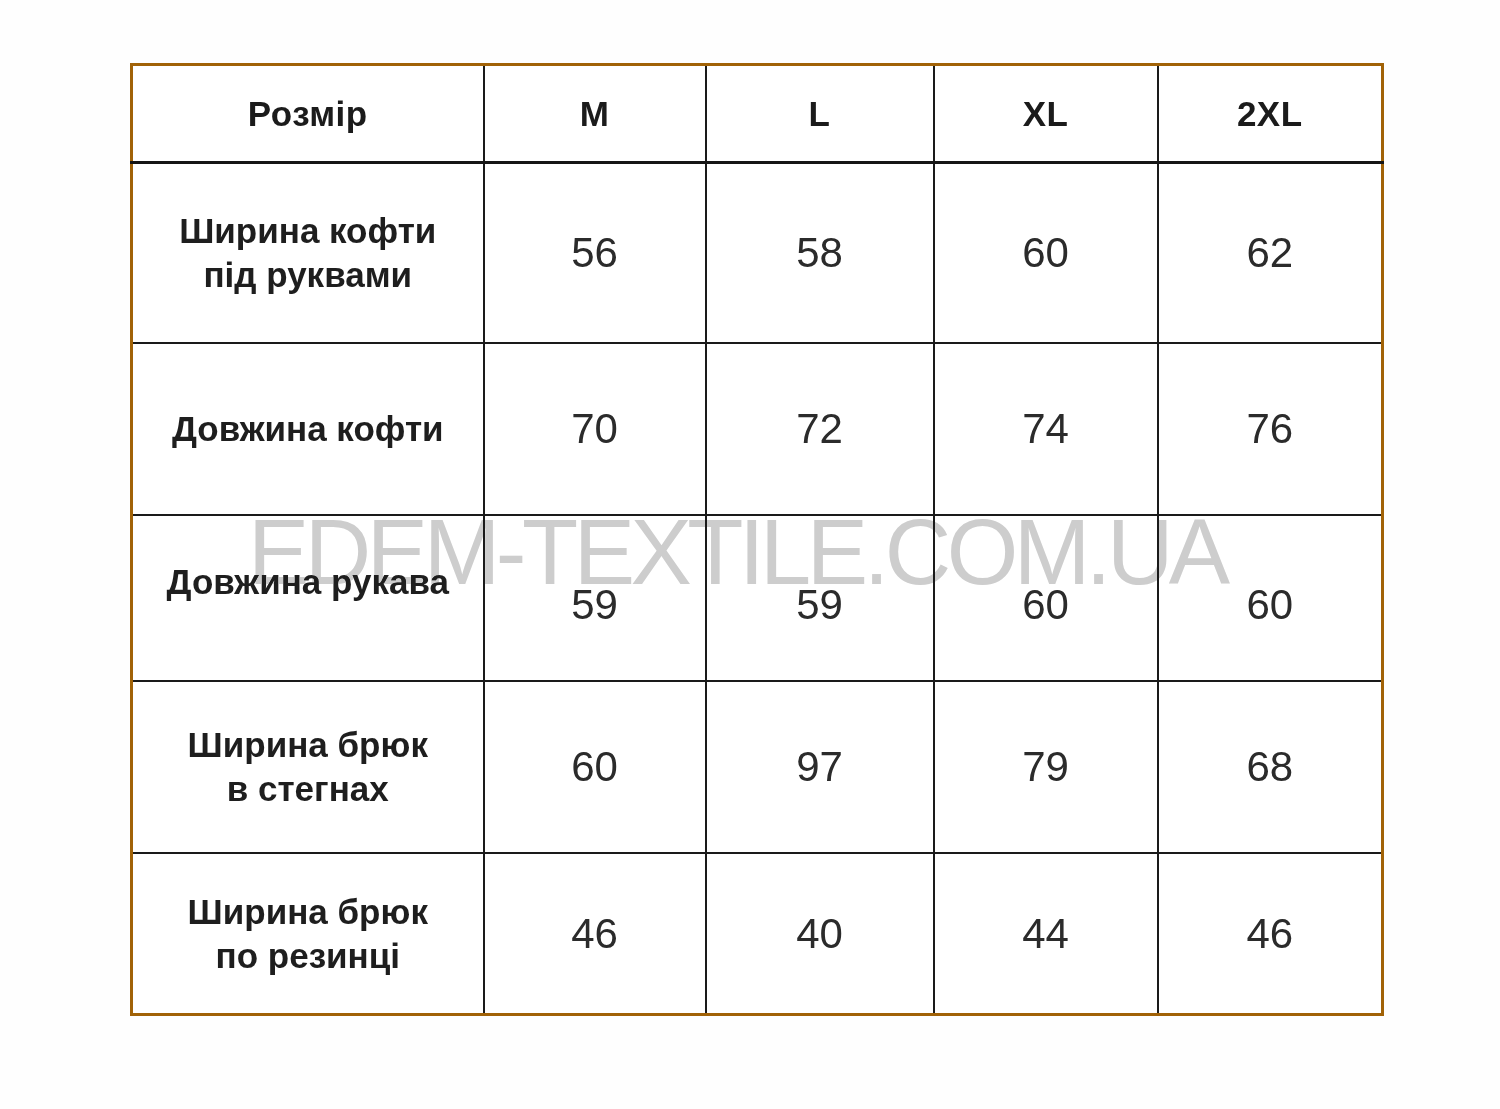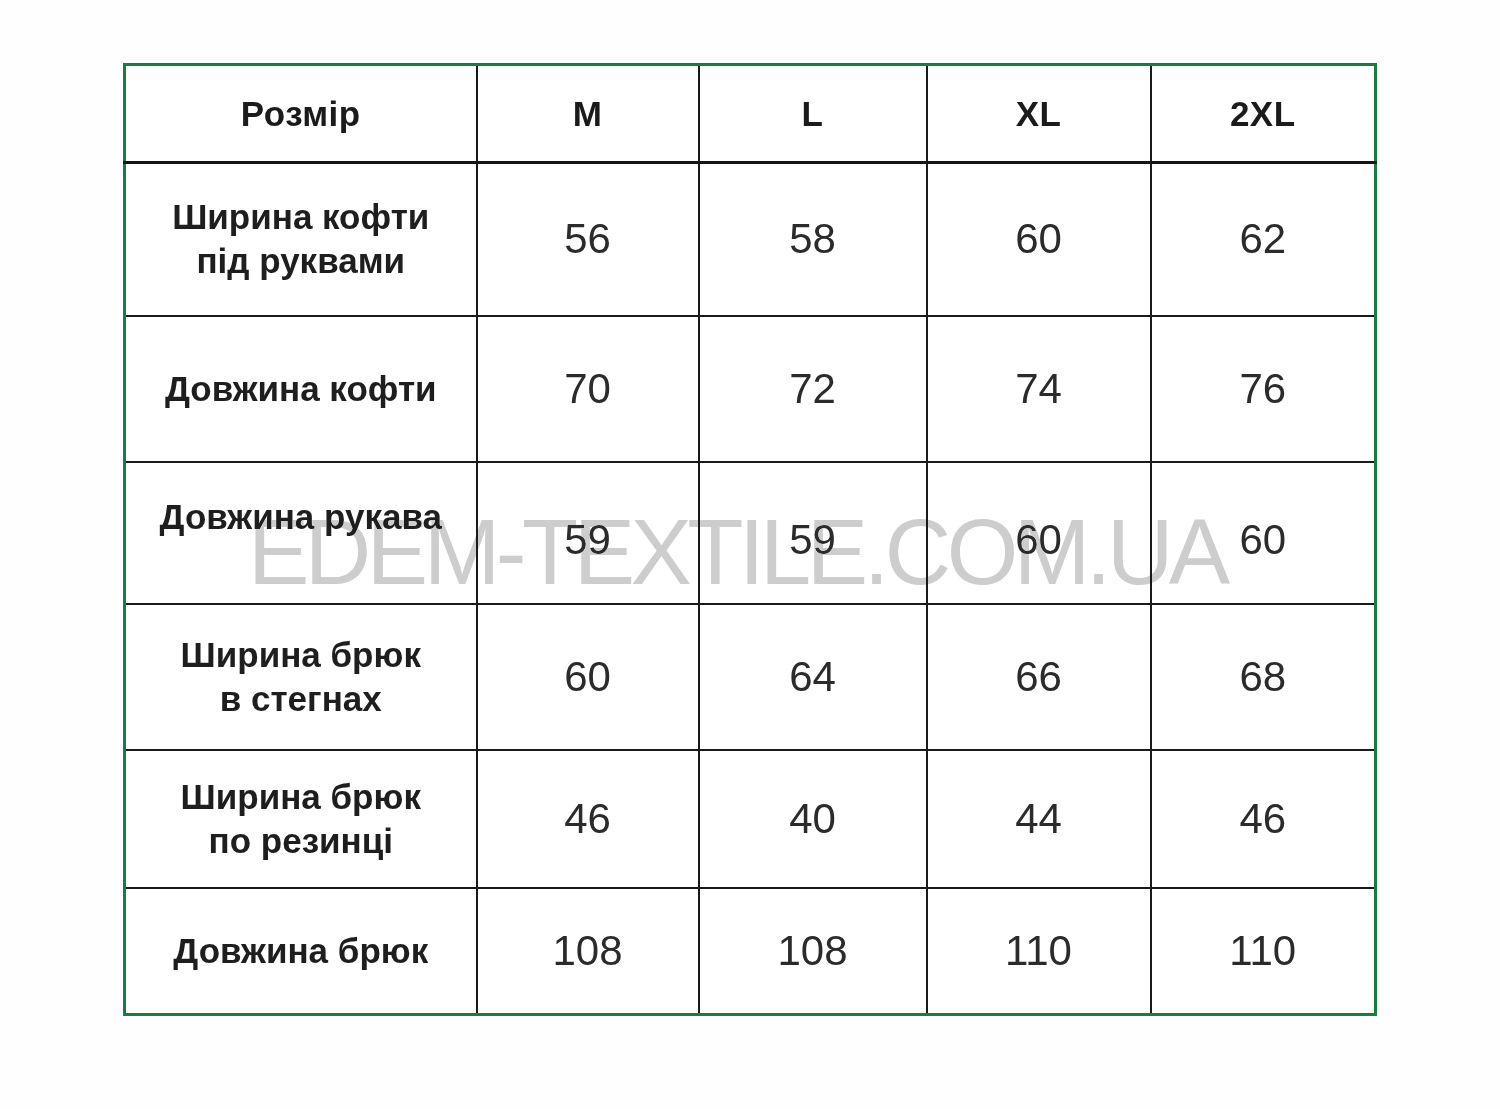--- a/index.html
+++ b/index.html
@@ -10,28 +10,28 @@
   .canvas {
     position: relative;
     width: 1500px;
     height: 1109px;
     background: #fefefe;
     overflow: hidden;
     font-family: "Liberation Sans", sans-serif;
   }
   table.size-table {
     position: absolute;
-    left: 123px;
+    left: 130px;
     top: 63px;
     width: 1251px;
     height: 953px;
     border-collapse: collapse;
     table-layout: fixed;
     background: #f0abfc;
-    border: 3px solid #15803d;
+    border: 3px solid #a16207;
   }
   .size-table th,
   .size-table td {
     border: 2px solid #1a1a1a;
     text-align: center;
     vertical-align: middle;
     padding: 0;
     background: #ffffff;
   }
   .size-table thead th {
@@ -124,37 +124,30 @@
         <td class="label-cell"><span class="cell-text">Довжина рукава</span></td>
         <td class="value-cell"><span class="cell-text">59</span></td>
         <td class="value-cell"><span class="cell-text">59</span></td>
         <td class="value-cell"><span class="cell-text">60</span></td>
         <td class="value-cell"><span class="cell-text">60</span></td>
       </tr>
       <tr class="r-4">
         <td class="label-cell">Ширина брюк
 в стегнах</td>
         <td class="value-cell">60</td>
-        <td class="value-cell">64</td>
-        <td class="value-cell">66</td>
+        <td class="value-cell">97</td>
+        <td class="value-cell">79</td>
         <td class="value-cell">68</td>
       </tr>
       <tr class="r-5">
         <td class="label-cell">Ширина брюк
 по резинці</td>
         <td class="value-cell">46</td>
         <td class="value-cell">40</td>
         <td class="value-cell">44</td>
         <td class="value-cell">46</td>
       </tr>
-      <tr class="r-6">
-        <td class="label-cell">Довжина брюк</td>
-        <td class="value-cell">108</td>
-        <td class="value-cell">108</td>
-        <td class="value-cell">110</td>
-        <td class="value-cell">110</td>
-      </tr>
     </tbody>
   </table>
 
   <div class="watermark">EDEM-TEXTILE.COM.UA</div>
 
 </div>
 
 </body></html>

